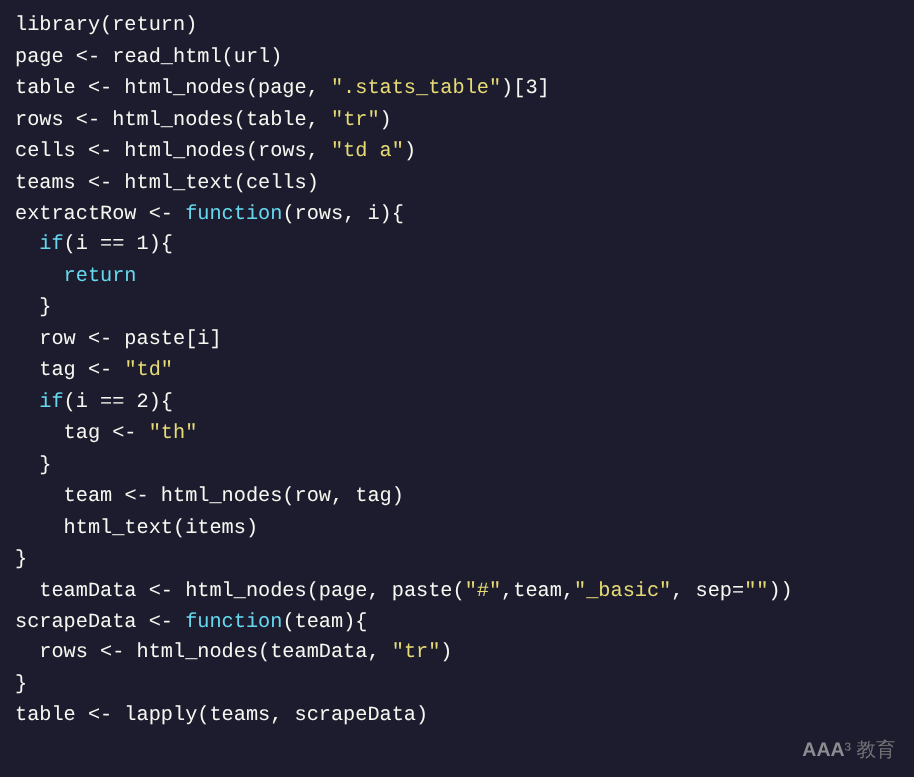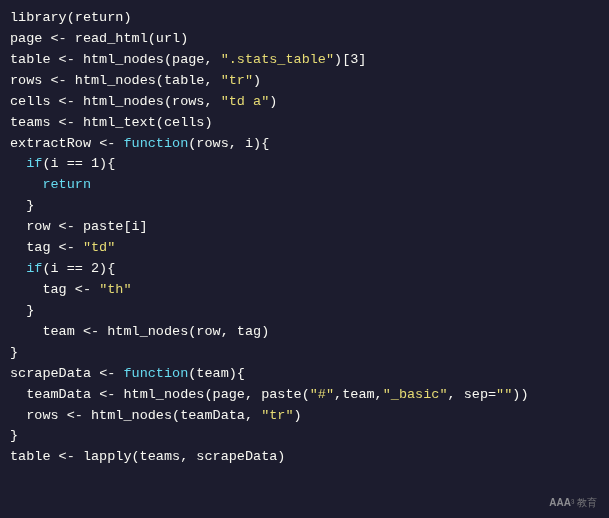--- a/index.html
+++ b/index.html
@@ -35,21 +35,21 @@
     .kw { color: #66d9ef; } 
     .str { color: #e6db74; } 
     .op { color: #f8f8f2; }
     .plain { color: #f8f8f2; }
 
     .watermark {
       position: absolute;
       bottom: 8px;
       right: 12px;
       color: #888;
-      font-size: 10px;
+      font-size: 13px;
       font-family: Arial, sans-serif;
       opacity: 0.8;
     }
 
     .watermark-bold {
       font-weight: bold;
       color: #aaa;
     }
   </style>
 </head>
@@ -83,26 +83,27 @@
     <span class="code-line"><span class="plain">  tag </span><span class="op">&lt;-</span><span class="plain"> </span><span class="str">"td"</span></span>
 
     <span class="code-line"><span class="plain">  </span><span class="kw">if</span><span class="plain">(i </span><span class="op">==</span><span class="plain"> 2){</span></span>
 
     <span class="code-line"><span class="plain">    tag </span><span class="op">&lt;-</span><span class="plain"> </span><span class="str">"th"</span></span>
 
     <span class="code-line"><span class="plain">  }</span></span>
 
     <span class="code-line"><span class="plain">    team </span><span class="op">&lt;-</span><span class="plain"> html_nodes(row, tag)</span></span>
 
+    <span class="code-line"><span class="plain">    html_text(items)</span></span>
 
     <span class="code-line"><span class="plain">}</span></span>
 
+    <span class="code-line"><span class="plain">  teamData </span><span class="op">&lt;-</span><span class="plain"> html_nodes(page, paste(</span><span class="str">"#"</span><span class="plain">,team,</span><span class="str">"_basic"</span><span class="plain">, sep=</span><span class="str">""</span><span class="plain">))</span></span>
+
     <span class="code-line"><span class="plain">scrapeData </span><span class="op">&lt;-</span><span class="plain"> </span><span class="kw">function</span><span class="plain">(team){</span></span>
-
-    <span class="code-line"><span class="plain">  teamData </span><span class="op">&lt;-</span><span class="plain"> html_nodes(page, paste(</span><span class="str">"#"</span><span class="plain">,team,</span><span class="str">"_basic"</span><span class="plain">, sep=</span><span class="str">""</span><span class="plain">))</span></span>
 
     <span class="code-line"><span class="plain">  rows </span><span class="op">&lt;-</span><span class="plain"> html_nodes(teamData, </span><span class="str">"tr"</span><span class="plain">)</span></span>
 
 
     <span class="code-line"><span class="plain">}</span></span>
 
     <span class="code-line"><span class="plain">table </span><span class="op">&lt;-</span><span class="plain"> lapply(teams, scrapeData)</span></span>
 
   </div>
 

